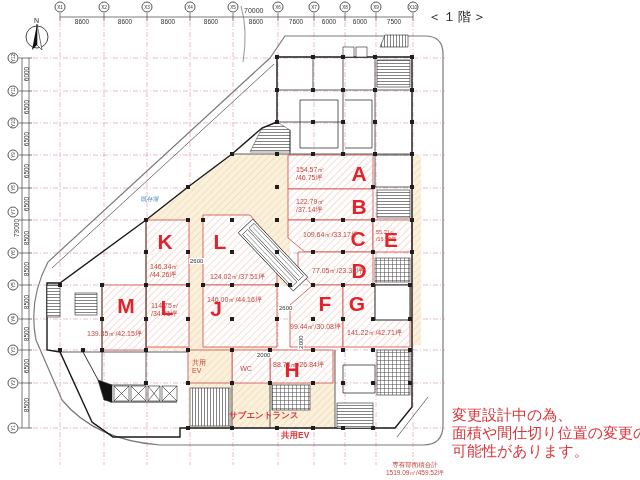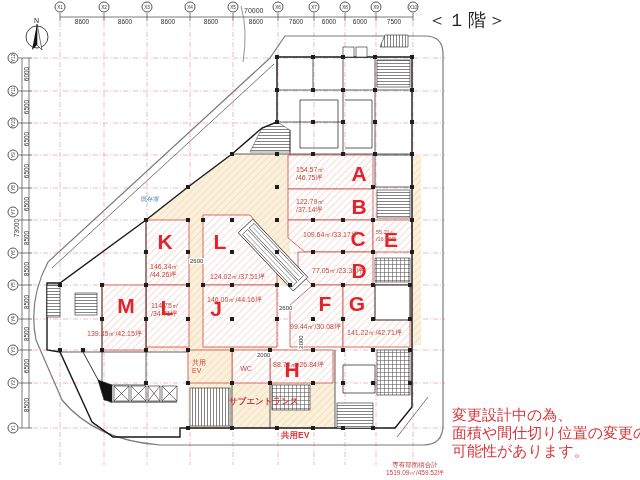--- a/index.html
+++ b/index.html
@@ -1,20 +1,20 @@
 <!DOCTYPE html>
 <html><head>
 <meta charset="utf-8">
 <style>
   html, body { margin:0; padding:0; }
   body { width:640px; height:480px; position:relative; overflow:hidden; background:#ffffff;
          font-family:"Liberation Sans", "DejaVu Sans", sans-serif; }
   #plan-svg { position:absolute; left:0; top:0; }
   .abs { position:absolute; white-space:nowrap; }
-  .title { left:428px; top:8px; font-size:18px; letter-spacing:2px; color:#222; font-family:Liberation Sans, sans-serif; }
+  .title { left:428px; top:8px; font-size:13px; letter-spacing:2px; color:#222; font-family:Liberation Sans, sans-serif; }
   .ax { width:9px; height:9px; border:0.8px solid #555; border-radius:50%; font-size:4.6px; line-height:9px;
         text-align:center; color:#333; transform:translate(-50%,-50%); background:#fff; }
   .ax.rot { transform:translate(-50%,-50%) rotate(-90deg); }
   .dimx { font-size:6.5px; color:#333; transform:translate(-50%,-50%); }
   .dimy { font-size:6.5px; color:#333; transform:translate(-50%,-50%) rotate(-90deg); }
   .total-dim { font-size:7px; color:#333; }
   .compass-n { left:34px; top:17px; font-size:7px; color:#222; }
   .letter { font-size:21px; font-weight:bold; color:#e3232b; transform:translate(-50%,-50%); line-height:1; }
   .area { font-size:7px; color:#c4463e; line-height:8px; }
   .area.tiny { font-size:5.5px; line-height:6.5px; }
@@ -281,21 +281,21 @@
     <span>114.75㎡</span>
       <span>/34.71坪</span>
   </div>
   <div class="abs area" style="left:87px;top:330px">
     <span>139.35㎡</span><span>/42.15坪</span>
   </div>
 </div>
 
 <div class="abs fac" style="left:192px;top:359px;width:16px;white-space:normal">共用EV</div>
 <div class="abs wc" style="left:246px;top:368px">WC</div>
-<div class="abs fac-red" style="left:229px;top:396px">サブエントランス</div>
+<div class="abs fac-red" style="left:229px;top:410px">サブエントランス</div>
 <div class="abs fac-red" style="left:281px;top:430px">共用EV</div>
 <div class="abs blue-label" style="left:141px;top:195px">既存塀</div>
 <div class="abs dim-small" style="left:189px;top:258px">2600</div>
 <div class="abs dim-small" style="left:278px;top:305px">2600</div>
 <div class="abs dim-small" style="left:256px;top:352px">2000</div>
 <div class="abs dim-small v" style="left:293px;top:339px">2000</div>
 
 <div class="abs notice">
   <div>変更設計中の為、</div>
   <div>面積や間仕切り位置の変更の</div>

